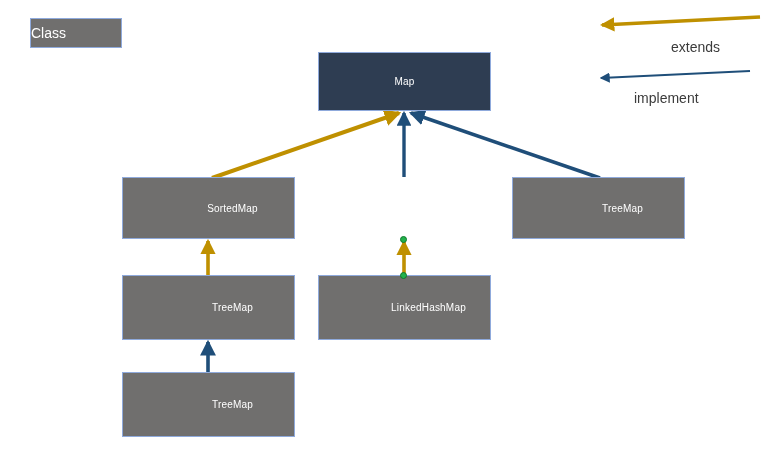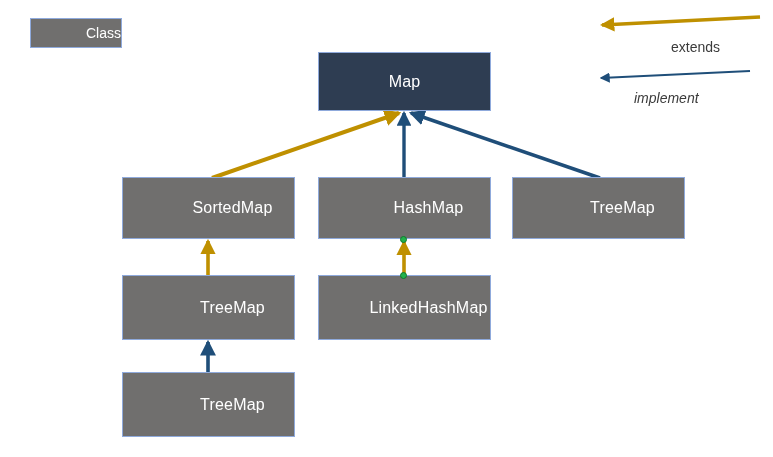--- a/index.html
+++ b/index.html
@@ -15,39 +15,39 @@
     overflow: hidden;
     font-family: "Liberation Sans", sans-serif;
   }
   .node {
     position: absolute;
     box-sizing: border-box;
     display: flex;
     align-items: center;
     justify-content: center;
     color: #ffffff;
-    font-size: 16px;
+    font-size: 10px;
     font-weight: 400;
     letter-spacing: 0.2px;
     border: 1px solid #8faadc;
     z-index: 3;
   }
   .node.klass {
     background: #706f6e;
     padding-left: 48px;
   }
   .node.iface {
     background: #2e3d52;
   }
   .legend-node {
     position: absolute;
     box-sizing: border-box;
     display: flex;
     align-items: center;
-    justify-content: flex-end;
+    justify-content: flex-start;
     color: #ffffff;
     font-size: 14px;
     border: 1px solid #8faadc;
     z-index: 3;
   }
   .legend-node.klass { background: #706f6e; }
   .legend-node.iface { background: #2e3d52; }
   .legend-label {
     position: absolute;
     color: #3b3b3b;
@@ -121,33 +121,30 @@
     <g>
       <line x1="750" y1="71" x2="601" y2="78" stroke="#1f4e79" stroke-width="2.2" marker-end="url(#arrow-blue-legend)"></line>
     </g>
   </svg>
 
   <div class="legend-node klass" style="left:30px; top:18px; width:92px; height:30px;">
     <span>Class</span>
   </div>
 
   <div class="legend-label" style="left:671px; top:39px;">extends</div>
-  <div class="legend-label" style="left:634px; top:90px;font-style:italic;">implement</div>
+  <div class="legend-label" style="left:634px; top:90px;">implement</div>
 
   <div class="node iface" style="left:318px; top:52px; width:173px; height:59px;">
     <span>Map</span>
   </div>
 
   <div class="node klass" style="left:122px; top:177px; width:173px; height:62px;">
     <span>SortedMap</span>
   </div>
 
-  <div class="node klass" style="left:318px; top:177px; width:173px; height:62px;">
-    <span>HashMap</span>
-  </div>
 
   <div class="node klass" style="left:512px; top:177px; width:173px; height:62px;">
     <span>TreeMap</span>
   </div>
 
   <div class="node klass" style="left:122px; top:275px; width:173px; height:65px;">
     <span>TreeMap</span>
   </div>
 
   <div class="node klass" style="left:318px; top:275px; width:173px; height:65px;">

